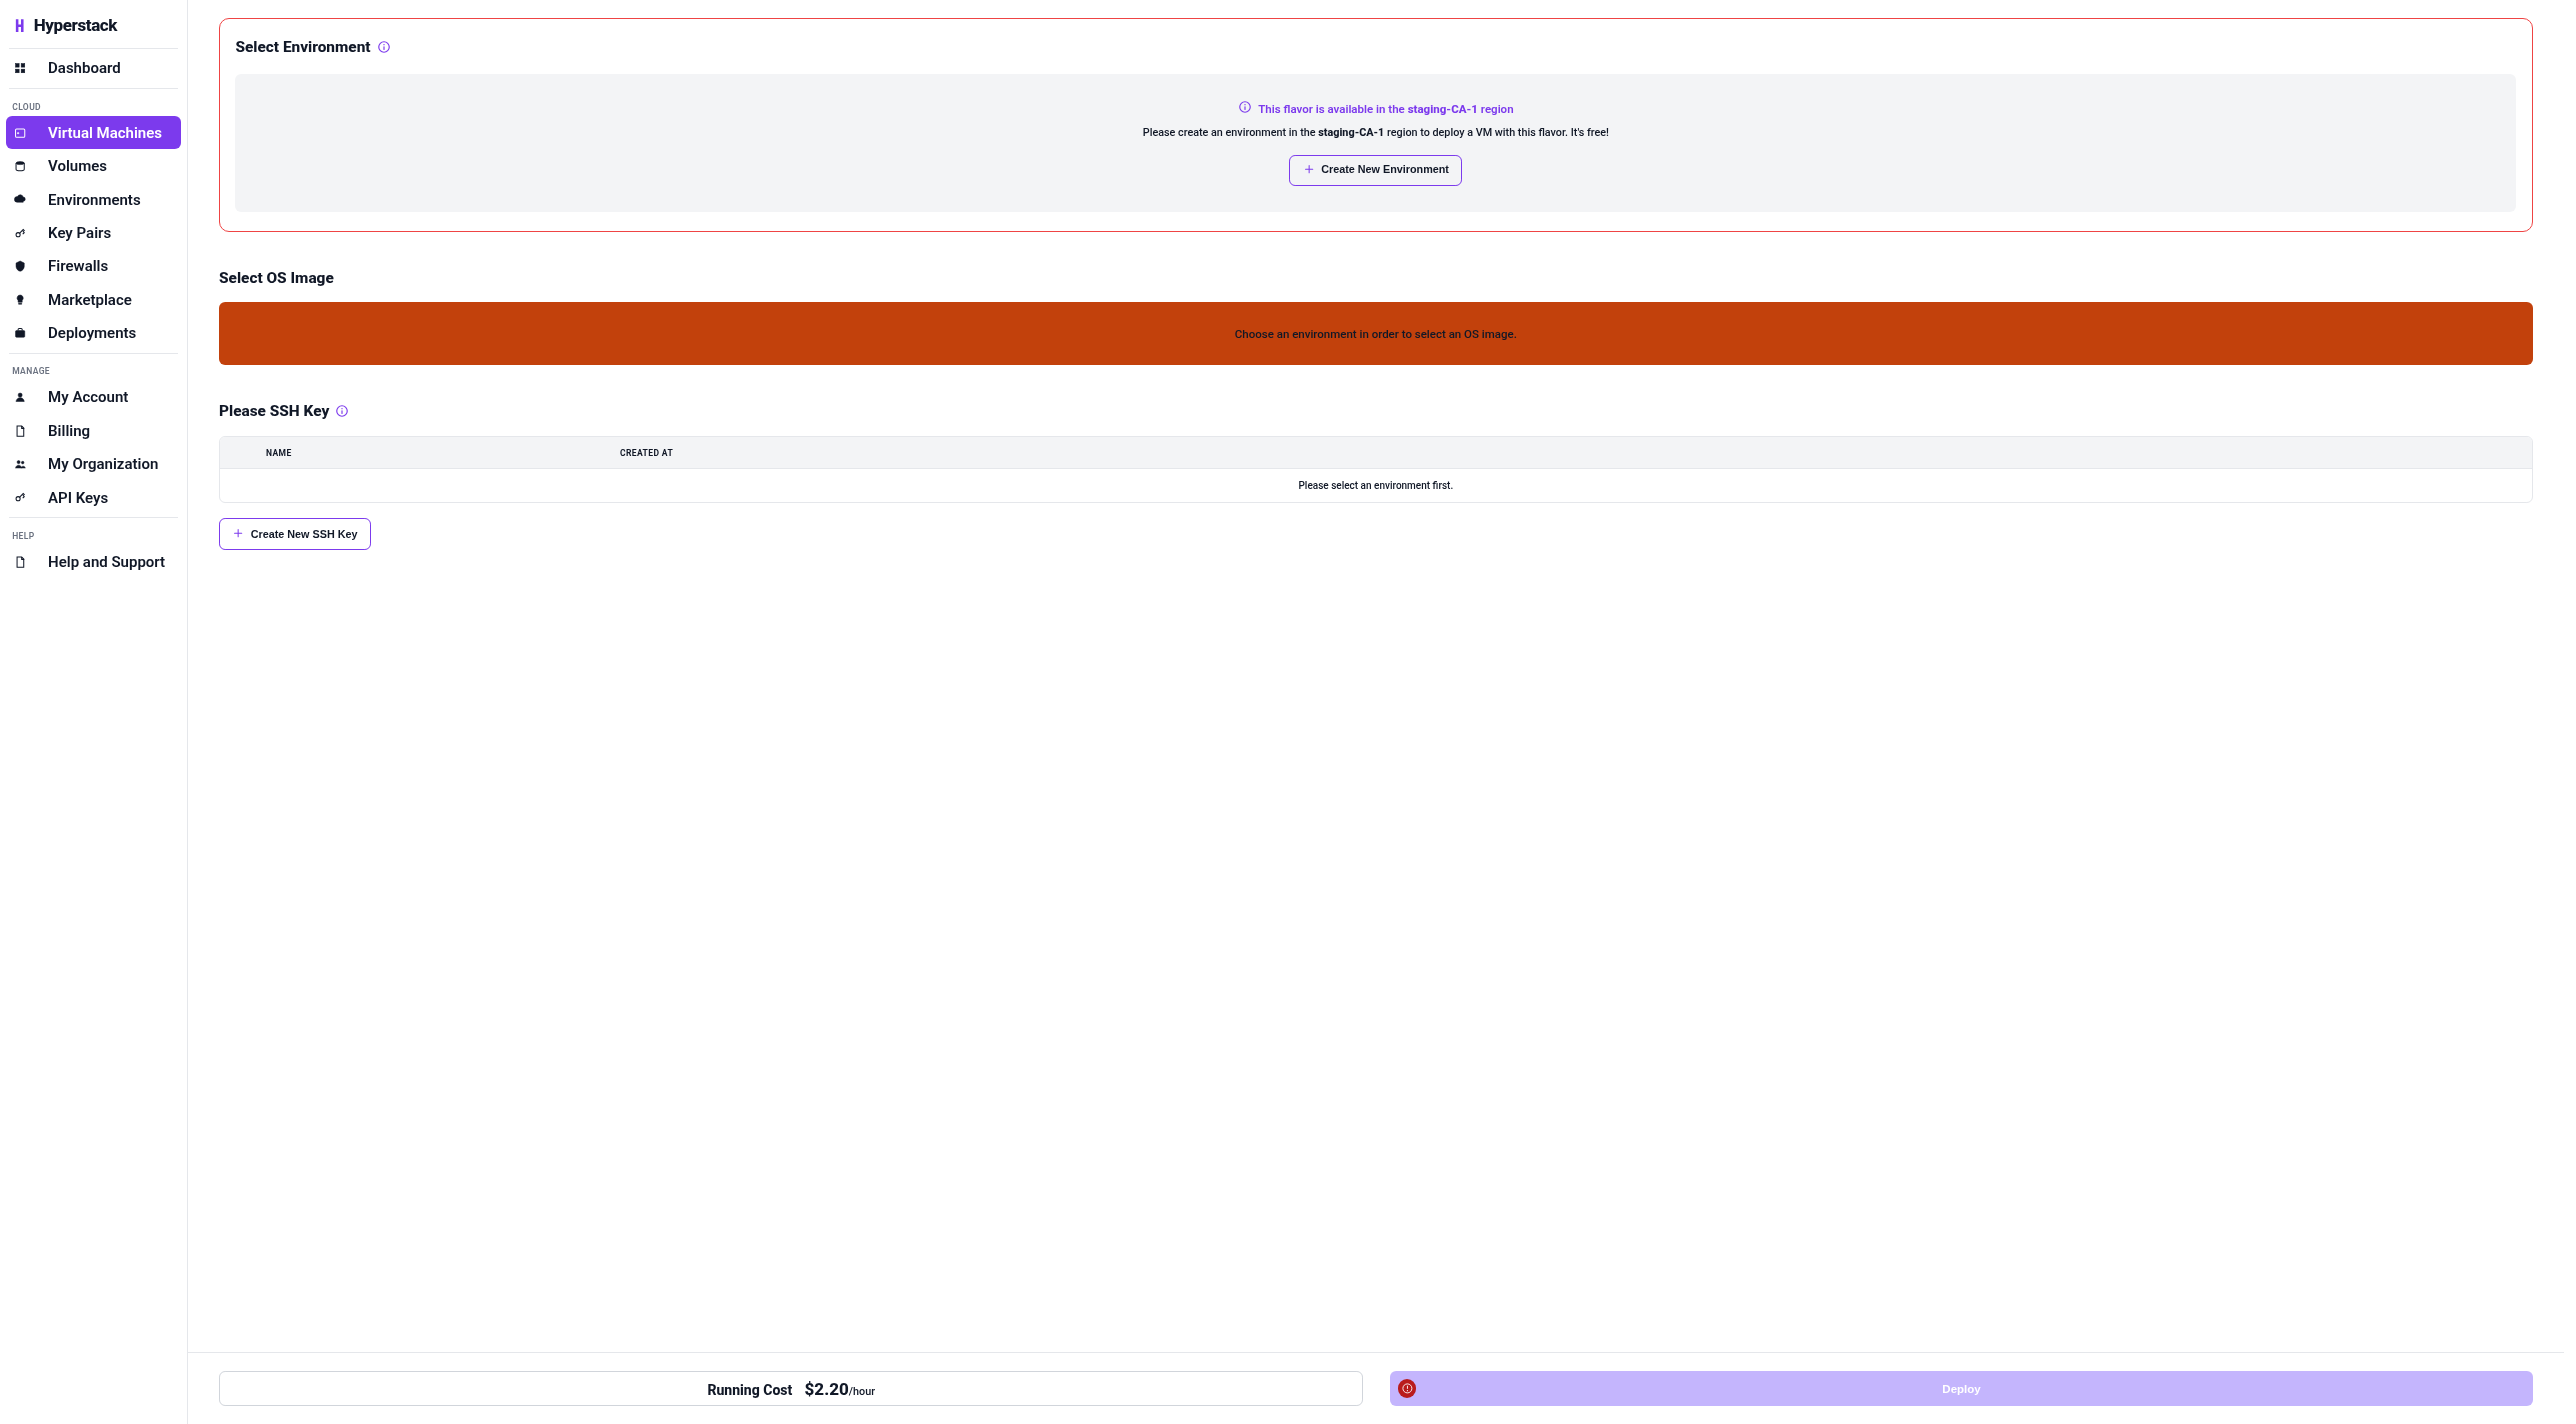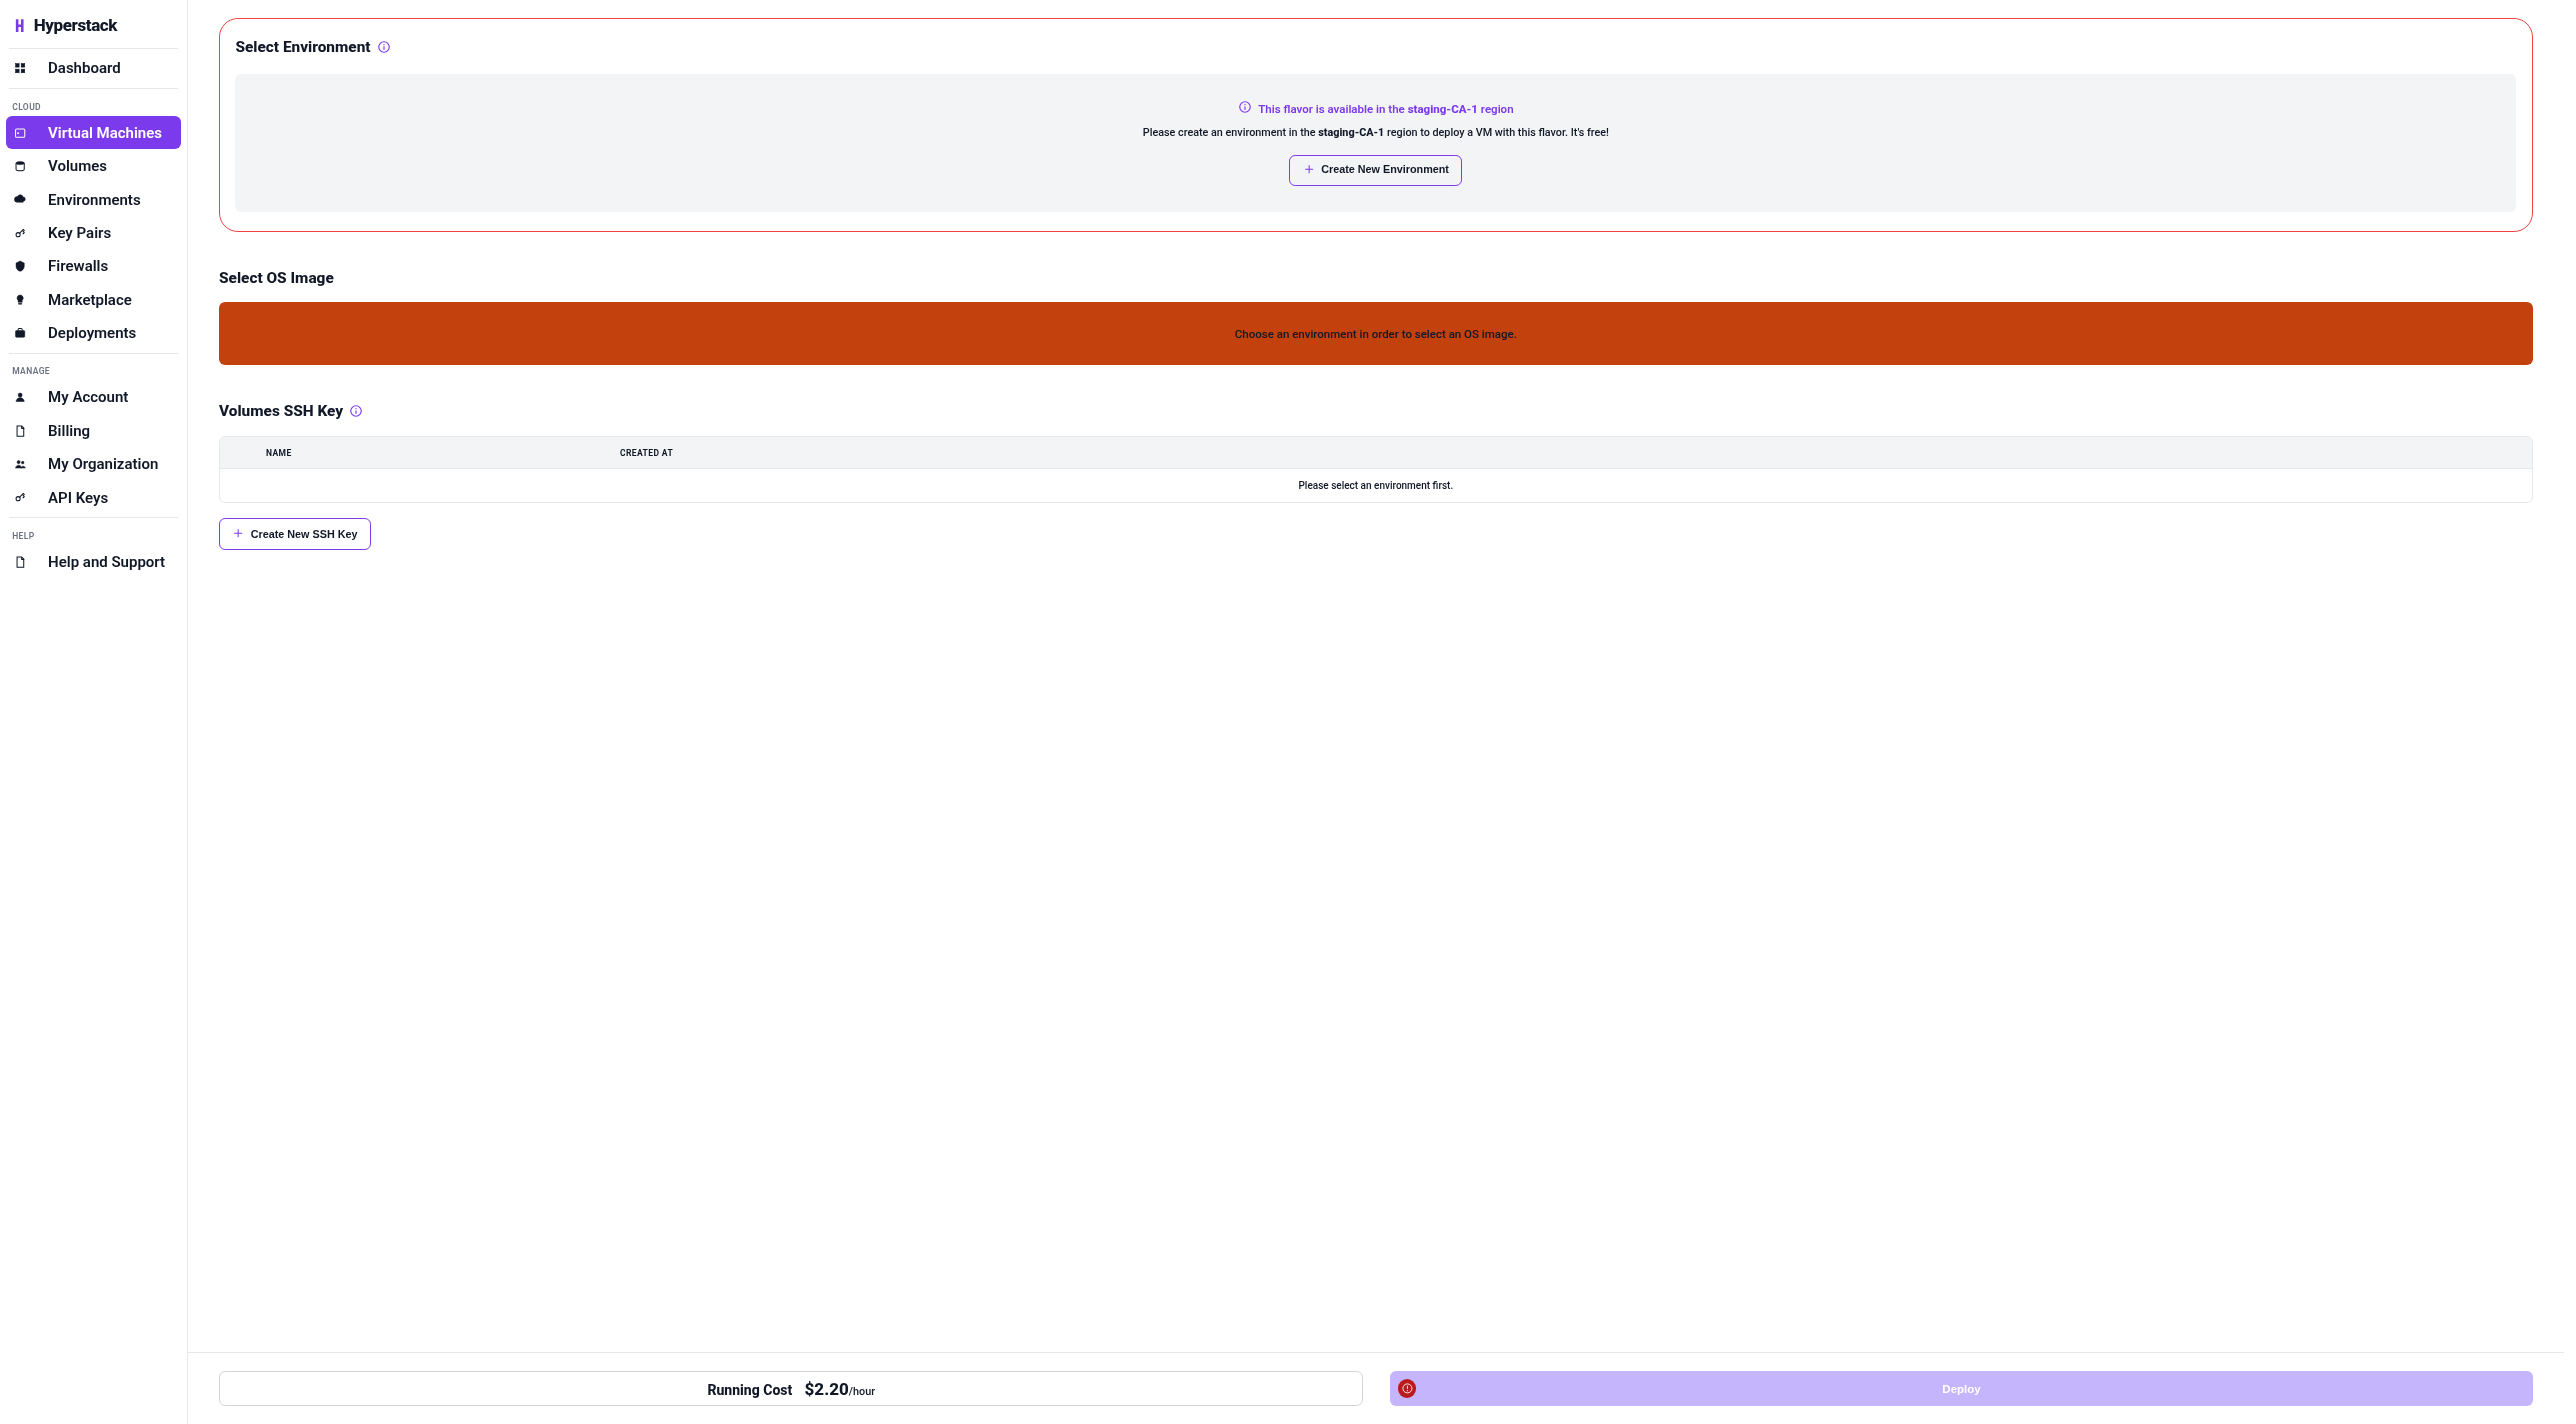--- a/index.html
+++ b/index.html
@@ -87,21 +87,21 @@
     align-items: center;
     gap: 6.1px;
     margin-bottom: 15.4px;
   }
   .info-icon-wrap {
     width: 14px; height: 14px;
     display: inline-flex; align-items: center; justify-content: center;
   }
   .env-card {
     border: 1.5px solid #ef4444;
-    border-radius: 19px;
+    border-radius: 10px;
     padding: 18.4px 15.4px 18.4px 15.4px;
     margin-bottom: 37px;
   }
   .env-box {
     background: #f3f4f6;
     border-radius: 6.1px;
     padding: 26px 15.4px;
     text-align: center;
   }
   .env-flavor-line {
@@ -429,21 +429,21 @@
       
       <h2 class="section-title">
         <span>Select OS Image</span>
       </h2>
       <div class="os-box">
         <span>Choose an environment in order to select an OS image.</span>
       </div>
 
       
       <h2 class="section-title">
-        <span>Volumes SSH Key</span>
+        <span>Please SSH Key</span>
         <span class="info-icon-wrap">
           <svg viewBox="0 0 24 24" width="14" height="14">
                 <circle cx="12" cy="12" r="9" fill="none" stroke="#7c3aed" stroke-width="2"></circle>
                 <circle cx="12" cy="8" r="1.2" fill="#7c3aed"></circle>
                 <rect x="11" y="11" width="2" height="6" fill="#7c3aed"></rect>
               </svg>
         </span>
       </h2>
       <div class="ssh-table">
         <div class="ssh-header">

